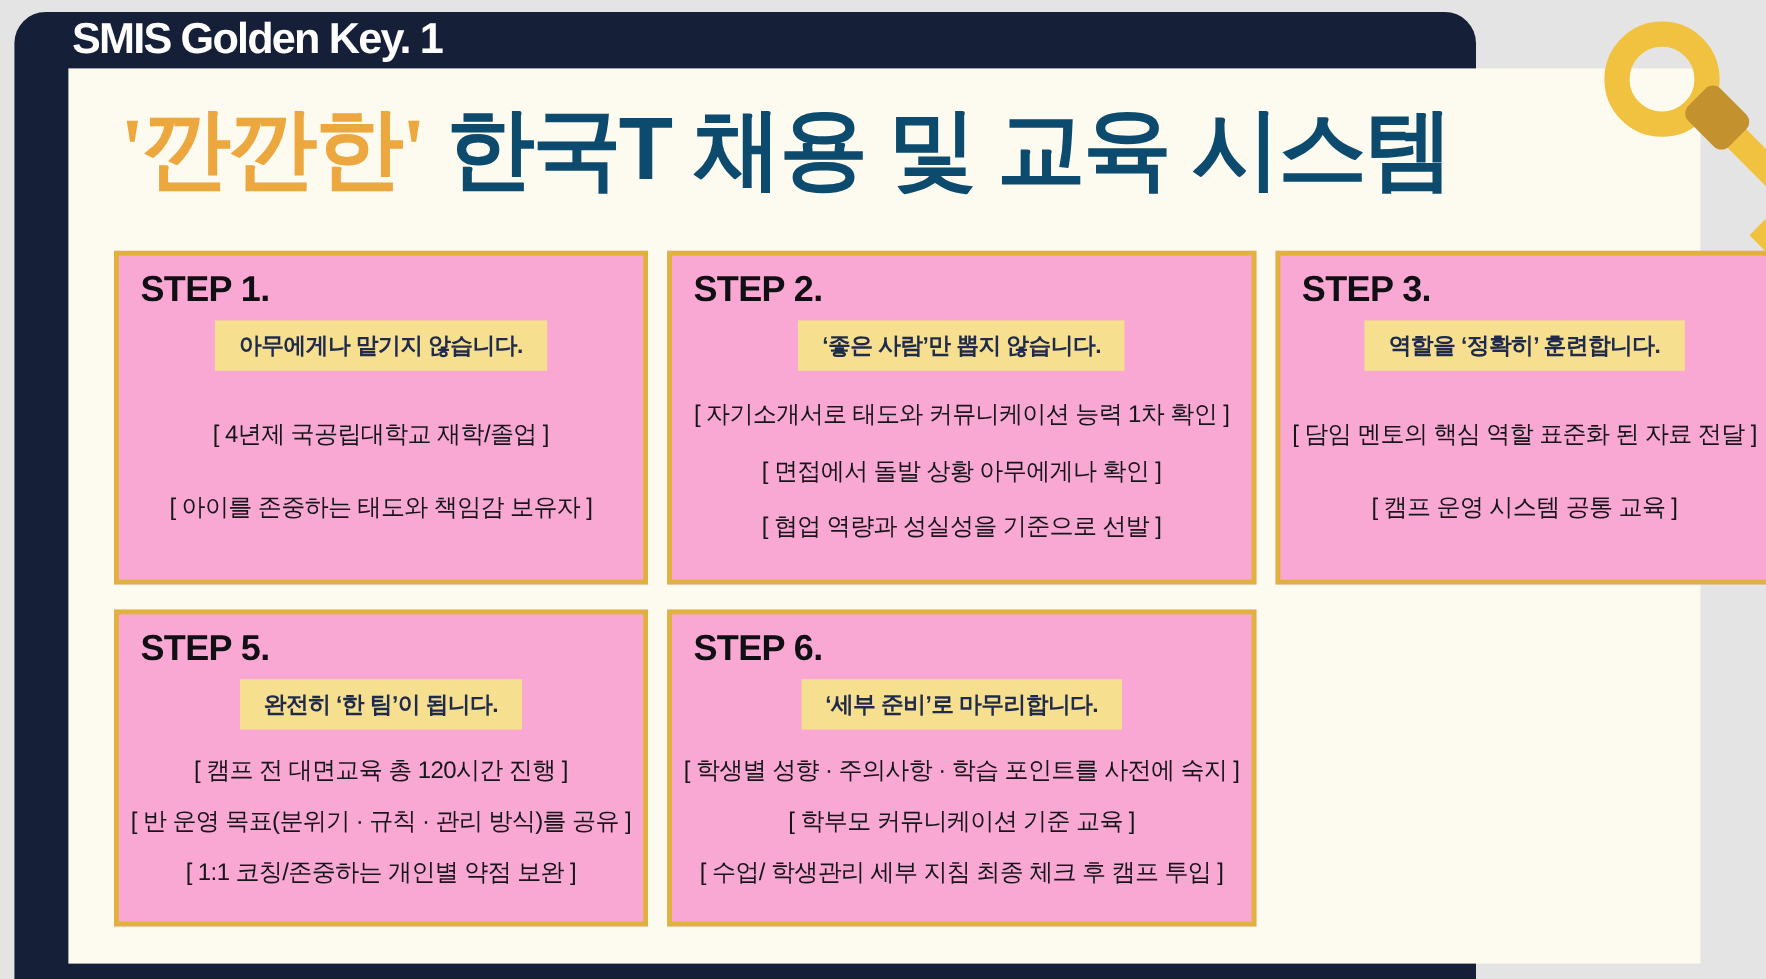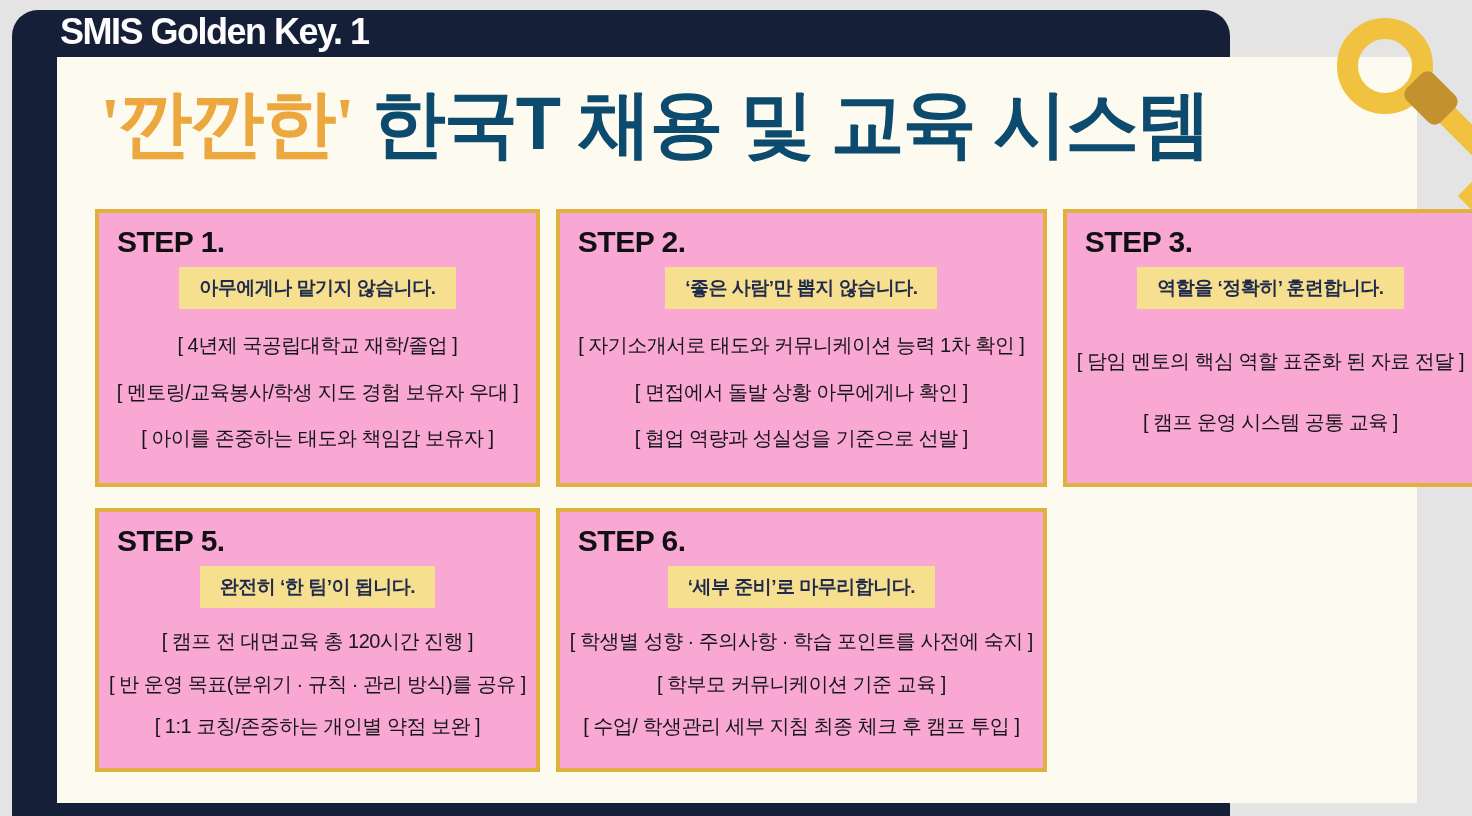--- a/index.html
+++ b/index.html
@@ -156,21 +156,20 @@
 
     <h1 class="main-title"><span class="accent">'깐깐한'</span><span class="rest"> 한국T 채용 및 교육 시스템</span></h1>
 
     <div class="grid">
 
       <section class="step-box">
         <h3 class="step-label">STEP 1.</h3>
         <div class="hl-wrap"><span class="hl">아무에게나 맡기지 않습니다.</span></div>
         <div class="items">
           <p class="item">[ 4년제 국공립대학교 재학/졸업 ]</p>
-          <p class="item">[ 멘토링/교육봉사/학생 지도 경험 보유자 우대 ]</p>
           <p class="item">[ 아이를 존중하는 태도와 책임감 보유자 ]</p>
         </div>
       </section>
 
       <section class="step-box">
         <h3 class="step-label">STEP 2.</h3>
         <div class="hl-wrap"><span class="hl">‘좋은 사람’만 뽑지 않습니다.</span></div>
         <div class="items">
           <p class="item">[ 자기소개서로 태도와 커뮤니케이션 능력 1차 확인 ]</p>
           <p class="item">[ 면접에서 돌발 상황 아무에게나 확인 ]</p>

